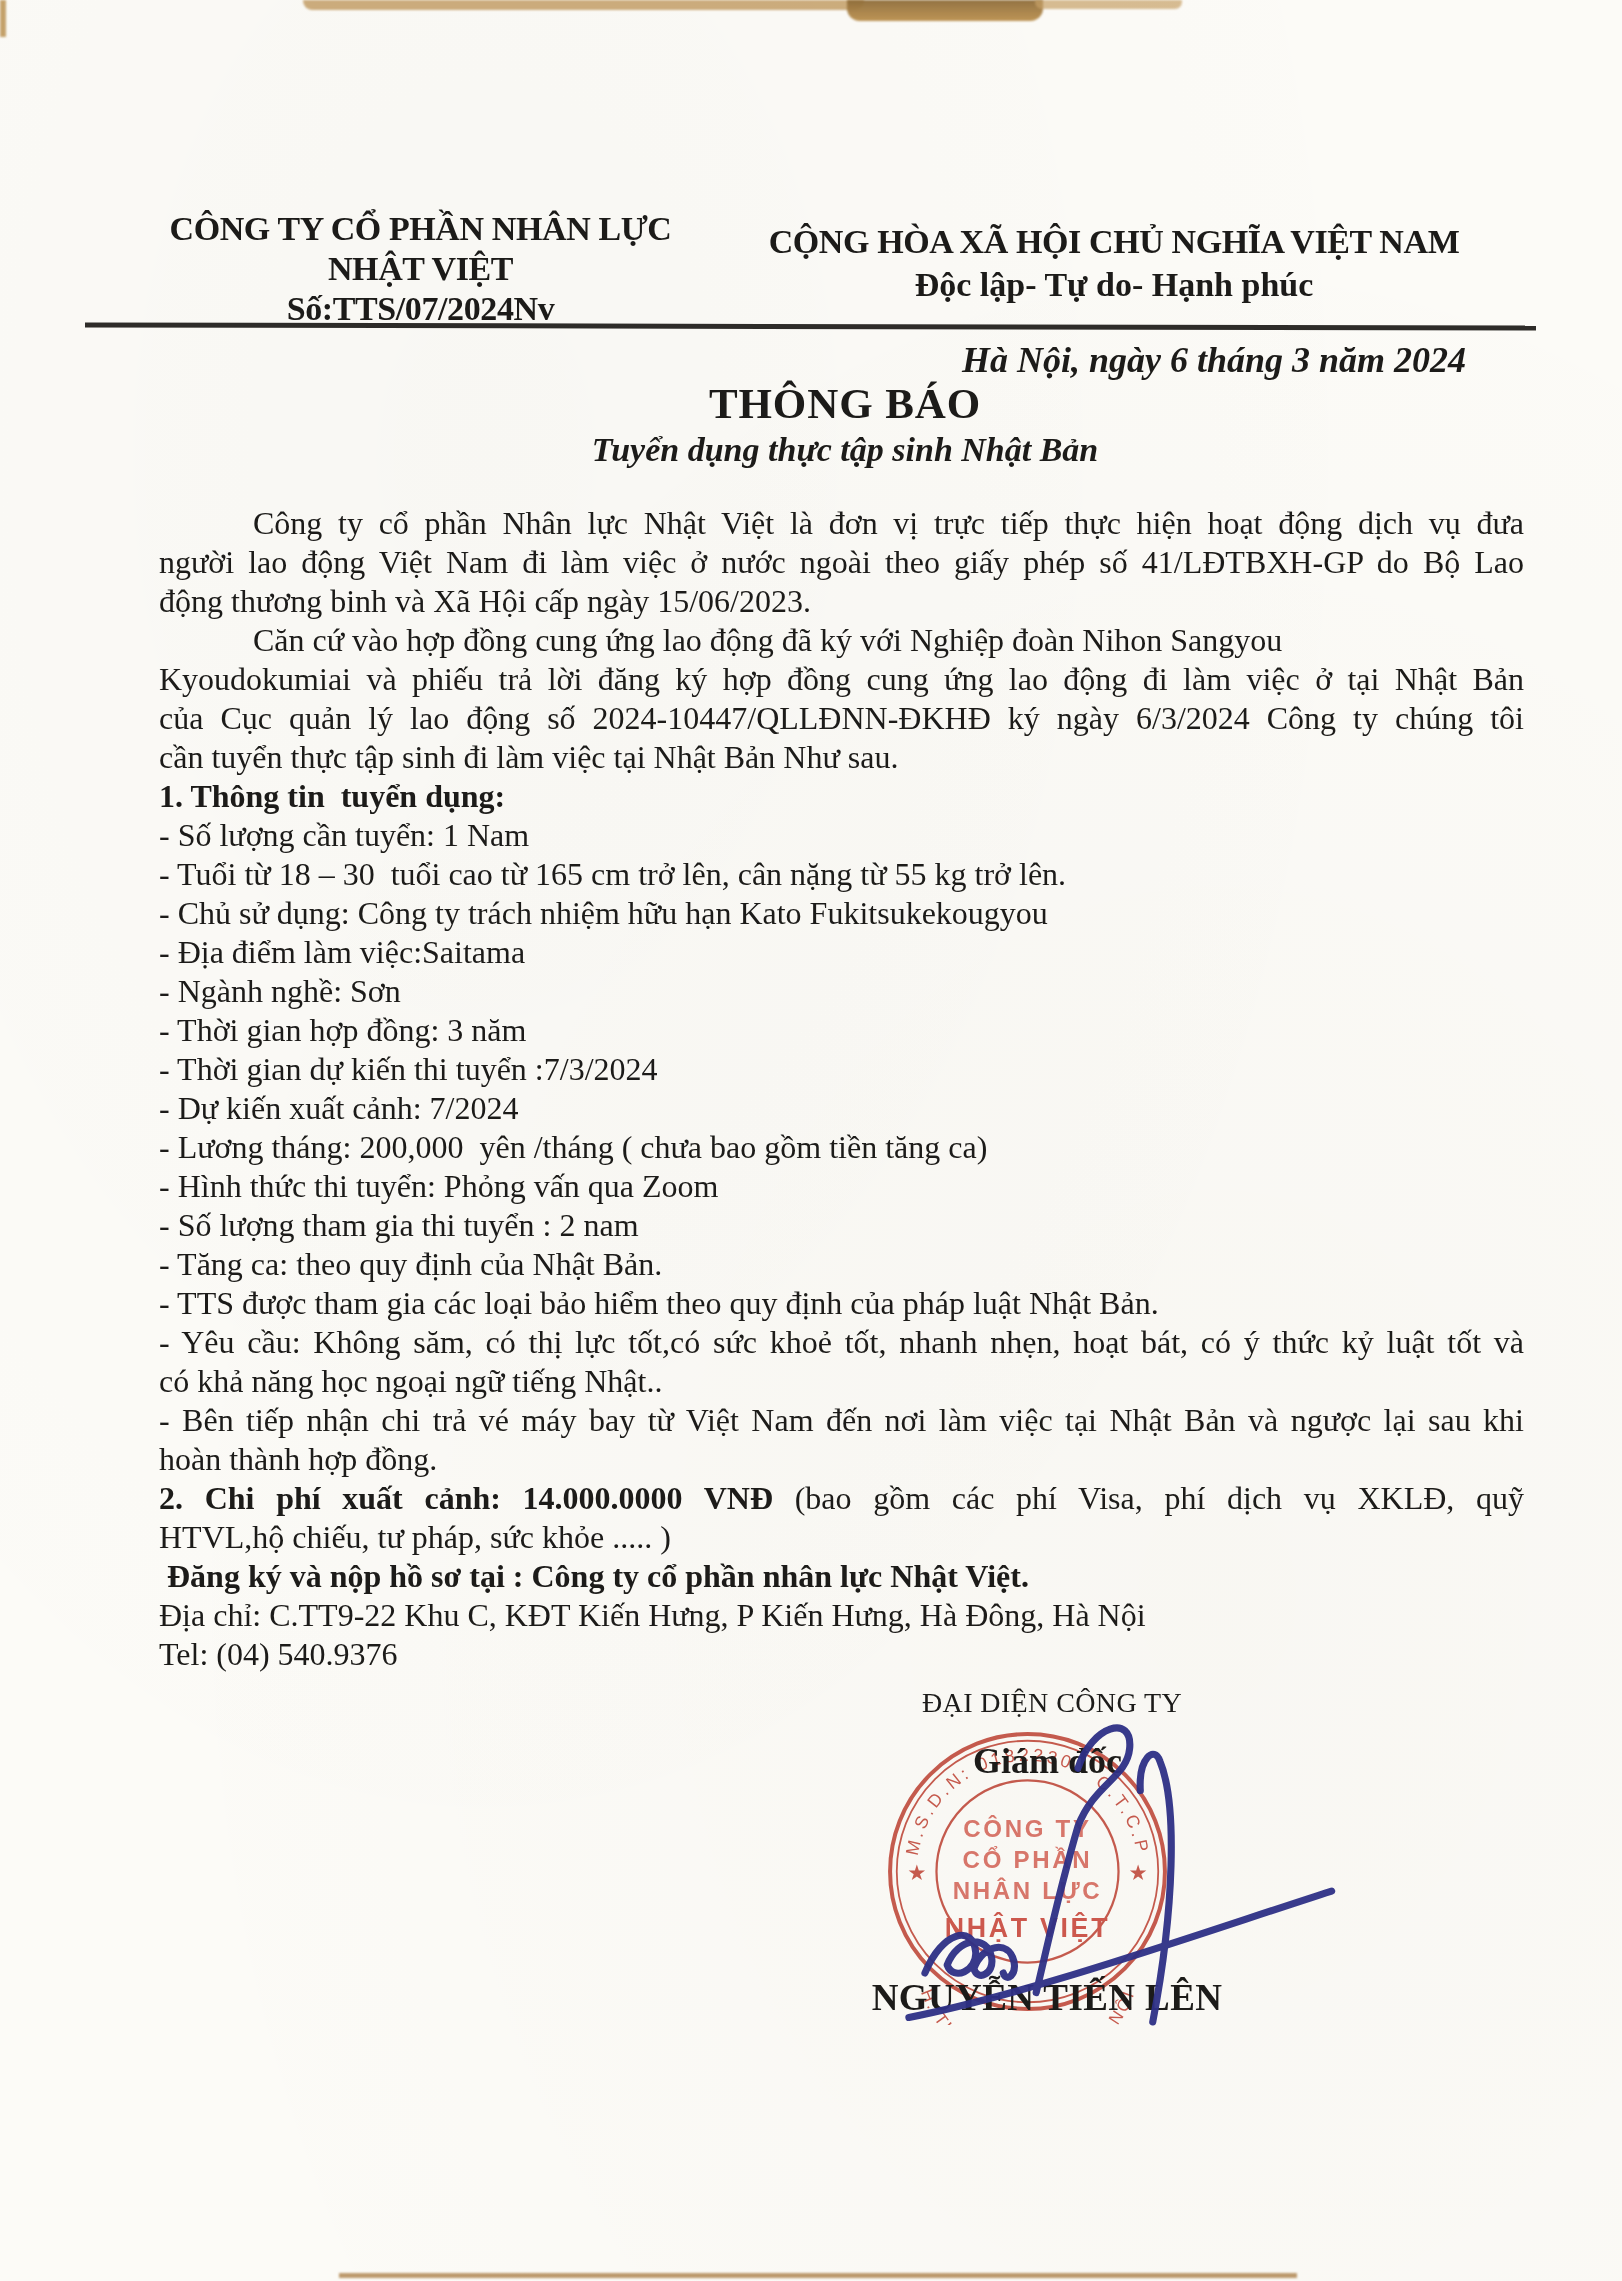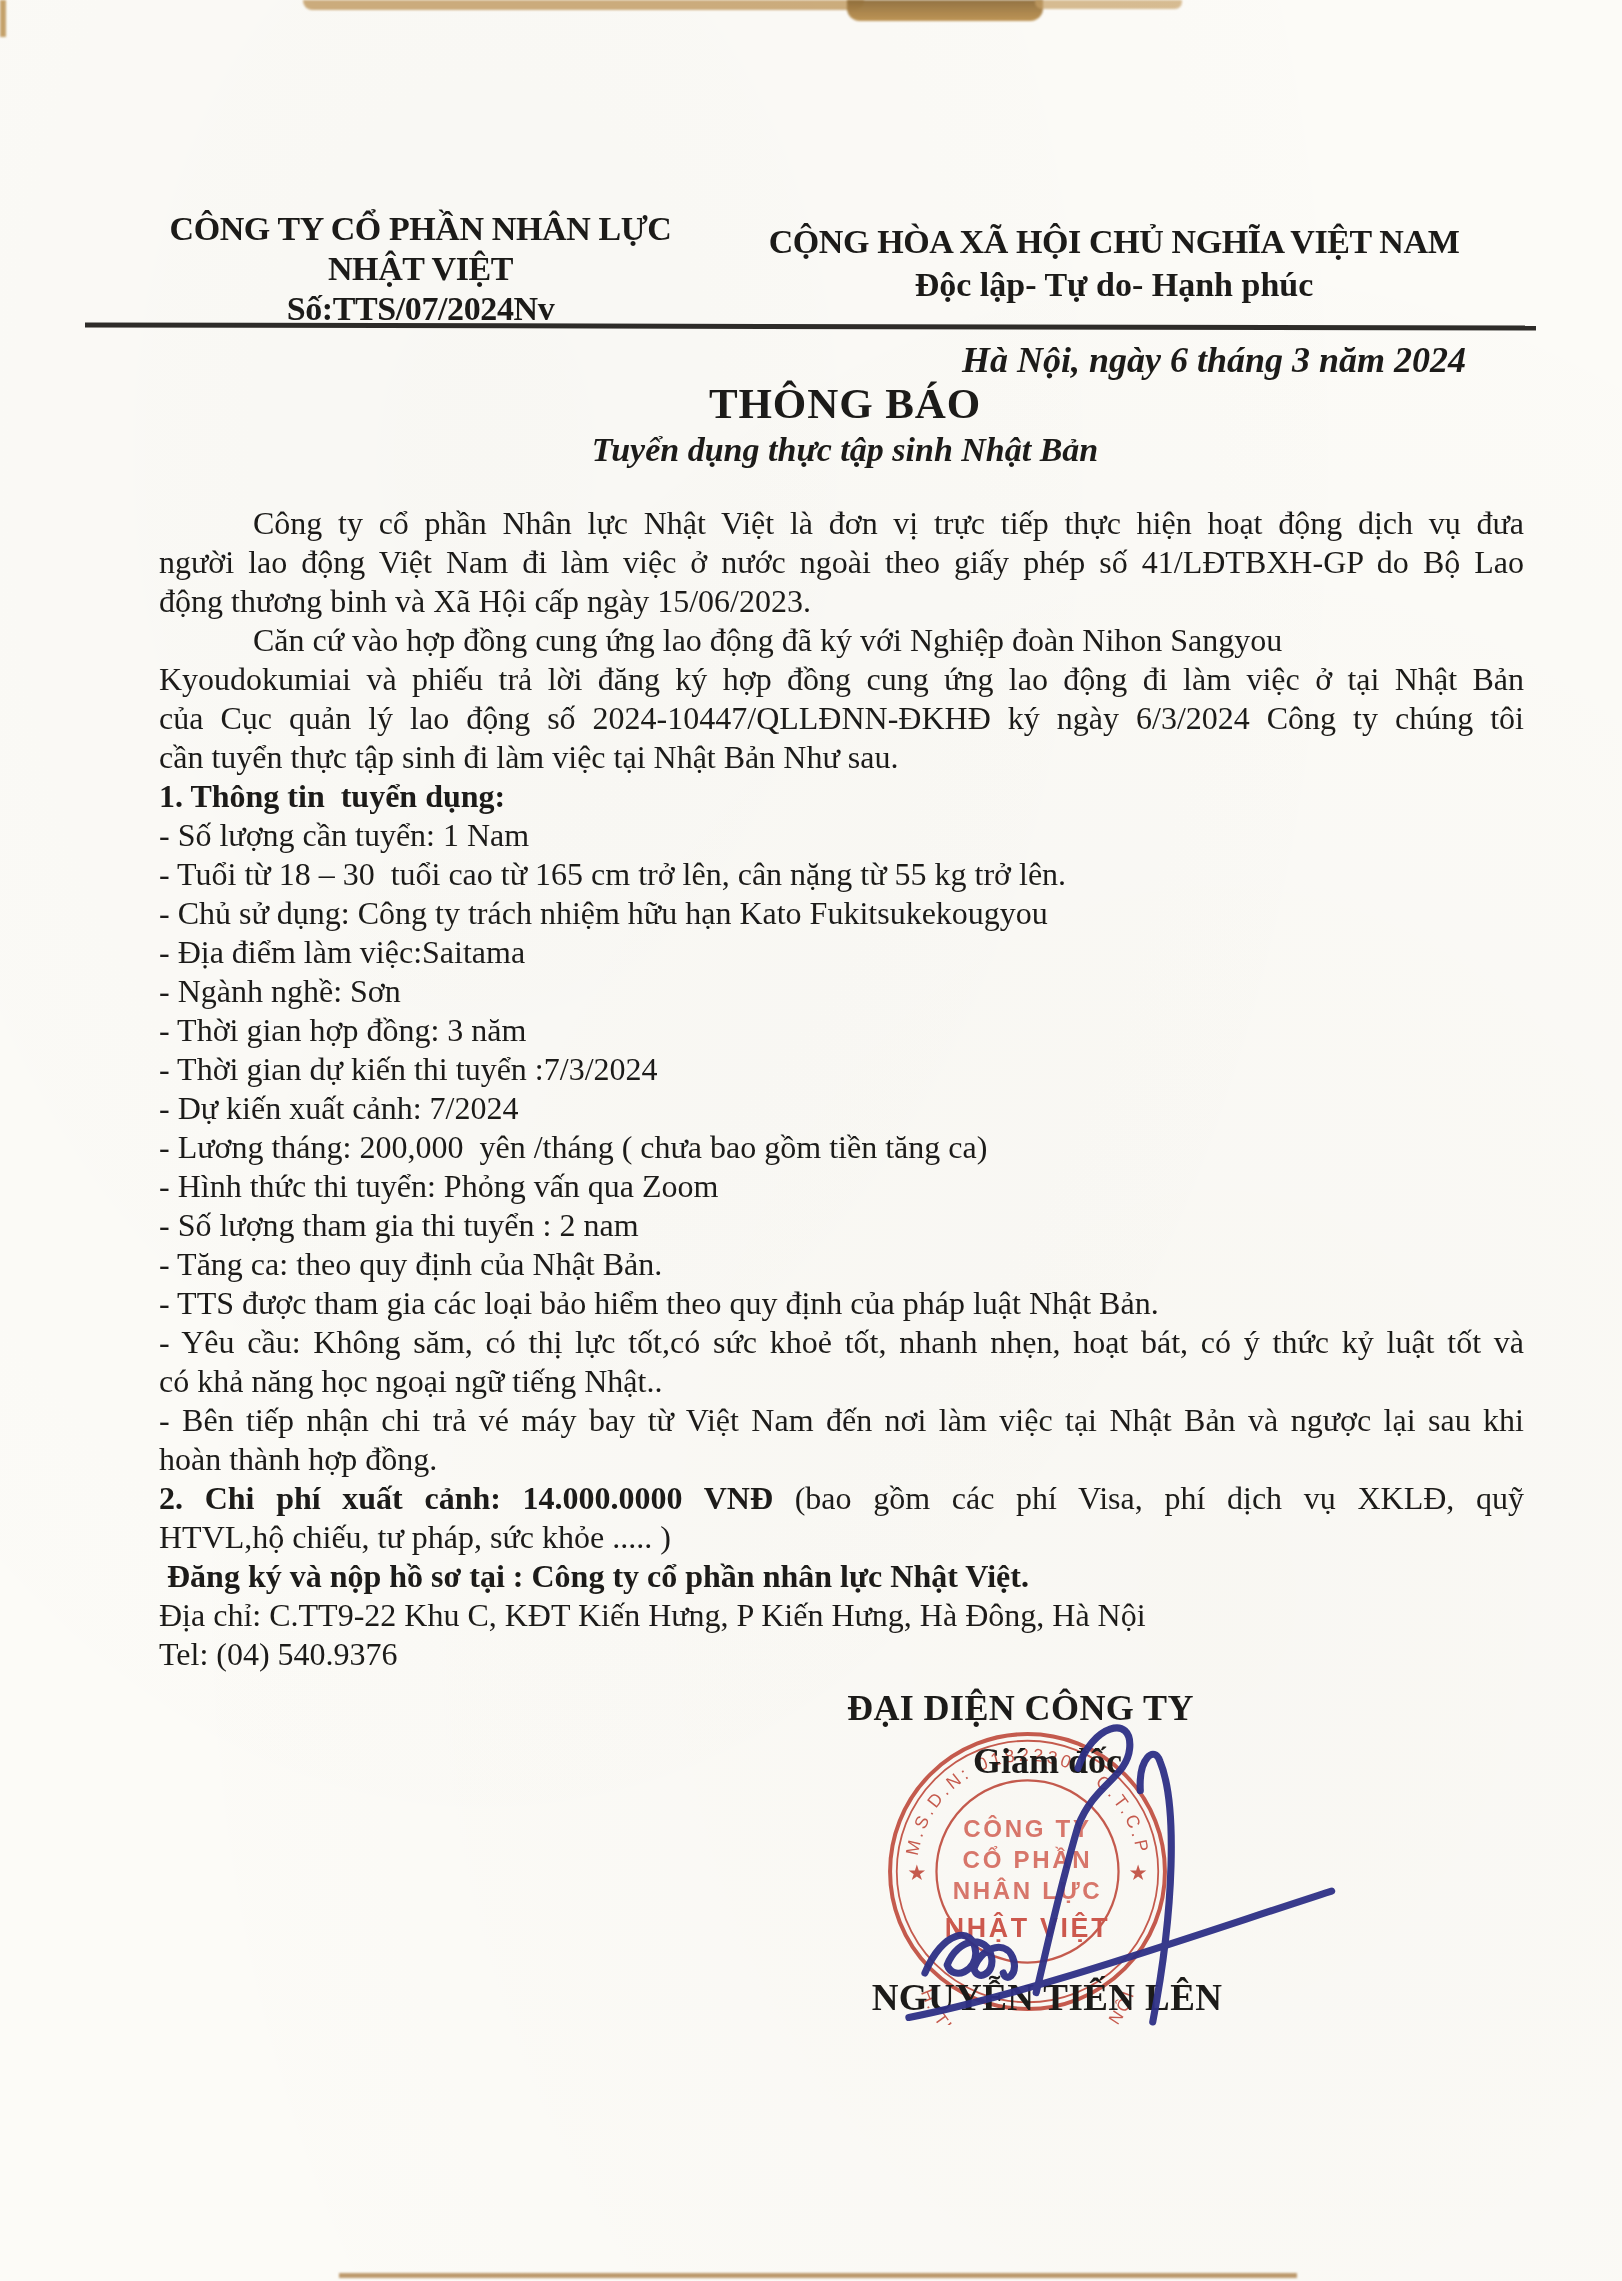--- a/index.html
+++ b/index.html
@@ -27,21 +27,21 @@
   #doc-subtitle{font-size:34px;font-weight:bold;font-style:italic;line-height:41px;margin-top:2.7px;}
 
   
   #body{left:159px;top:504px;width:1365px;}
   .line{white-space:pre;height:39px;line-height:39px;font-size:32px;}
   .just{white-space:normal;text-align:justify;text-align-last:justify;overflow:hidden;}
   .ind{padding-left:94px;}
   .line .b{font-weight:bold;}
 
   
-  #rep-title{left:847px;top:1687px;width:410px;text-align:left;font-size:36px;font-weight:bold;letter-spacing:0.4px;z-index:4;}
+  #rep-title{left:847px;top:1687px;width:410px;text-align:center;font-size:28px;font-weight:normal;letter-spacing:0.4px;z-index:4;}
   #rep-role{left:847px;top:1740px;width:401px;text-align:center;font-size:36px;font-weight:bold;z-index:4;}
   #stamp{left:874px;top:1718px;z-index:2;}
   #sig{left:873px;top:1706px;z-index:5;}
   #rep-name{left:842px;top:1976px;width:410px;text-align:center;font-size:37px;font-weight:bold;letter-spacing:0.4px;z-index:4;}
 
   
   .edge{position:absolute;filter:blur(1.3px);}
   #edge-t1{left:303px;top:0;width:561px;height:9.8px;background:#c29a5f;opacity:.8;border-radius:0 0 9px 9px;}
   #edge-t2{left:847px;top:0;width:196px;height:20.5px;background:linear-gradient(#8f6d3a,#bc914f);opacity:.95;border-radius:0 0 12.5px 12.5px;}
   #edge-t3{left:1035px;top:0;width:147px;height:9px;background:#c8a268;opacity:.7;border-radius:0 0 7.1px 7.1px;}

